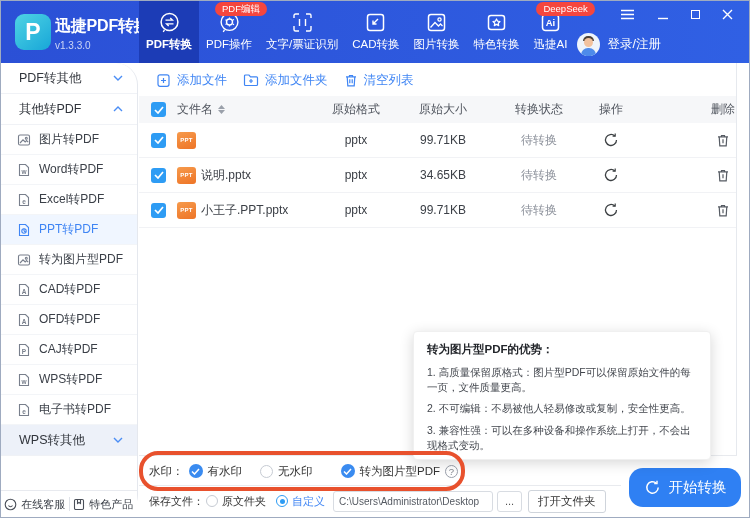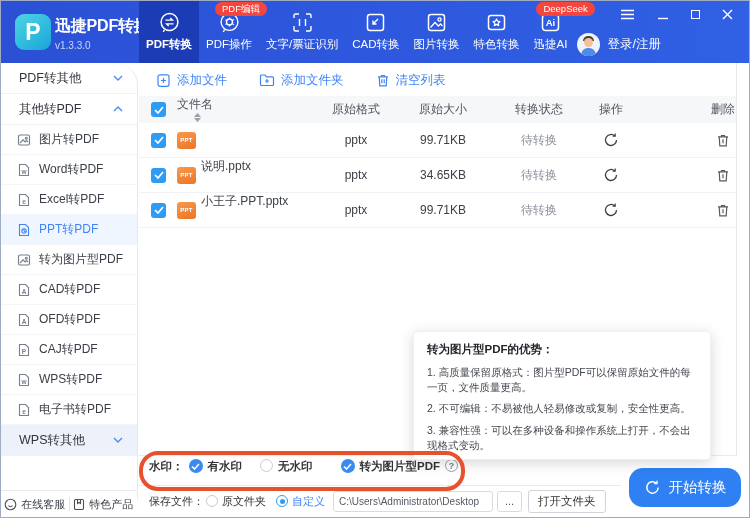--- a/index.html
+++ b/index.html
@@ -35,27 +35,27 @@
 .sgroup.shaded { background:#edf1f9; }
 .sitem { height:30px; display:flex; align-items:center; gap:8px; padding-left:16px; font-size:12px; color:#3a3f47; border-bottom:1px solid #f3f5f8; cursor:pointer; }
 .sitem svg { flex:0 0 auto; }
 .sitem.sel { background:#f0f6ff; color:#3f85f4; }
 .side-footer { position:absolute; left:0; bottom:0; width:136px; height:27px; border-top:1px solid #e8eaef; display:flex; align-items:center; background:#fff; }
 .sf-item { flex:1; display:flex; align-items:center; justify-content:center; gap:4px; font-size:11px; color:#3a3f47; cursor:pointer; }
 .sf-div { width:1px; height:14px; background:#e0e3e9; }
 
 
 .main { position:absolute; left:138px; top:62px; right:0; bottom:0; background:#fff; }
-.toolbar { position:absolute; top:3px; left:17px; height:28px; display:flex; gap:32px; align-items:center; }
+.toolbar { position:absolute; top:3px; left:17px; height:28px; display:flex; gap:16px; align-items:center; }
 .tbtn { display:flex; align-items:center; gap:6px; color:#3f85f4; font-size:12.5px; cursor:pointer; }
 .vline { position:absolute; top:0; bottom:61px; right:12px; width:1px; background:#e6e9ee; }
 .thead { position:absolute; top:33px; left:0; right:13px; height:27px; background:#f6f7f9; font-size:12px; color:#51565f; }
 .cell { position:absolute; top:0; height:100%; display:flex; align-items:center; }
 .c-check { left:12px; }
-.c-name { left:38px;flex-direction:column; }
+.c-name { left:38px; }
 .c-format { left:185px; width:64px; justify-content:center; }
 .c-size { left:264px; width:80px; justify-content:center; }
 .c-status { left:362px; width:76px; justify-content:center; }
 .c-action { left:452px; width:40px; justify-content:center; }
 .c-del { left:566px; width:36px; justify-content:center; }
 .trow { position:absolute; left:0; right:13px; height:35px; border-bottom:1px solid #f1f2f5; font-size:12px; color:#3c4047; }
 .trow .c-ficon { left:38px; }
 .trow .c-name { left:62px; }
 .trow .c-status { color:#8b909a; }
 .checkbox { width:15px; height:15px; border-radius:3px; background:#2e9cf4; display:flex; align-items:center; justify-content:center; cursor:pointer; }
@@ -63,21 +63,21 @@
 .sorticon { margin-left:5px; display:flex; flex-direction:column; gap:1px; }
 
 
 .tooltip { position:absolute; left:274px; top:268px; width:298px; background:#fff; border:1px solid #f0f0f0; border-radius:4px; box-shadow:0 3px 14px rgba(0,0,0,.16); padding:10px 13px 0; z-index:20; }
 .tooltip .tt { font-size:11.5px; font-weight:bold; color:#23262b; margin-bottom:8px; }
 .tooltip p { font-size:10.5px; color:#43474e; line-height:1.45; margin-bottom:6px; }
 
 
 .fline1 { position:absolute; left:0; right:12px; bottom:61px; height:1px; background:#e8eaee; }
 .fline2 { position:absolute; left:0; width:482px; bottom:31px; height:1px; background:#e8eaee; }
-.wmrow { position:absolute; left:10px; bottom:34px; height:24px; display:flex; font-size:11.5px; color:#333;font-weight:bold; }
+.wmrow { position:absolute; left:10px; bottom:34px; height:24px; display:flex; align-items:center; font-size:11.5px; color:#333; }
 .ccheck { width:14px; height:14px; border-radius:50%; background:#3a8bf0; display:flex; align-items:center; justify-content:center; margin-right:5px; }
 .cempty { width:13px; height:13px; border-radius:50%; border:1px solid #c6cbd3; margin-right:5px; background:#fff; }
 .qicon { width:13px; height:13px; border-radius:50%; border:1px solid #9aa0ab; color:#80868f; font-size:9.5px; display:flex; align-items:center; justify-content:center; margin-left:5px; }
 .saverow { position:absolute; left:10px; bottom:4px; height:24px; display:flex; align-items:center; font-size:11px; color:#333; }
 .radio { width:12px; height:12px; border-radius:50%; border:1px solid #c6cbd3; background:#fff; margin-right:4px; }
 .radio.on { border:1px solid #2e9cf4; position:relative; }
 .radio.on::after { content:""; position:absolute; left:2.5px; top:2.5px; width:5px; height:5px; border-radius:50%; background:#2e9cf4; }
 .pathinput { width:160px; height:21px; border:1px solid #d8dce2; border-radius:3px; font-size:10px; color:#555a62; padding:0 5px; font-family:"Liberation Sans",sans-serif; }
 .morebtn { width:25px; height:21px; border:1px solid #d8dce2; border-radius:3px; background:#fff; font-size:11px; color:#555; margin-left:4px; cursor:pointer; line-height:12px; }
 .openbtn { height:23px; border:1px solid #cfd4db; border-radius:3px; background:#fff; font-size:11.5px; color:#333; margin-left:6px; padding:0 9px; cursor:pointer; }

